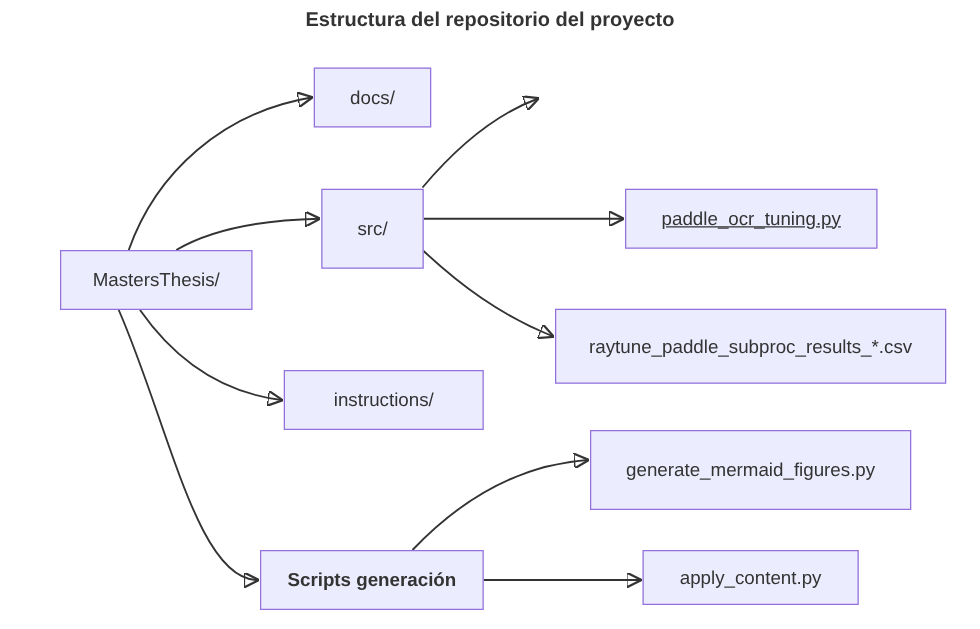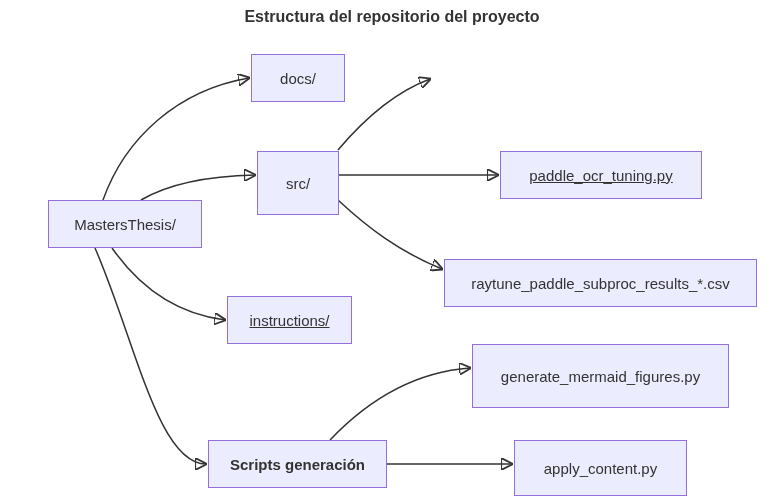--- a/index.html
+++ b/index.html
@@ -22,27 +22,27 @@
     color: #333333;
     font-size: 15px;
     display: flex; align-items: center; justify-content: center;
     white-space: nowrap;
     box-sizing: border-box;
   }
   
   #n-root         { left: 8px;   top: 200px; width: 154px; height: 48px; margin-left: 40px; }
   #n-docs         { left: 251px; top: 54px;  width: 94px;  height: 48px; }
   #n-src          { left: 257px; top: 151px; width: 82px;  height: 64px; }
-  #n-instructions { left: 227px; top: 296px; width: 125px; height: 48px; text-decoration: underline; }
+  #n-instructions { left: 227px; top: 296px; width: 160px; height: 48px; }
   #n-scripts      { left: 208px; top: 440px; width: 179px; height: 48px; font-weight: bold; }
   #n-ipynb        { left: 432px; top: 54px;  width: 336px; height: 48px; }
   #n-tuning       { left: 500px; top: 151px; width: 202px; height: 48px; text-decoration: underline; }
-  #n-csv          { left: 444px; top: 259px; width: 313px; height: 48px; }
+  #n-csv          { left: 444px; top: 247px; width: 313px; height: 60px; }
   #n-genfig       { left: 472px; top: 344px; width: 257px; height: 64px; }
-  #n-apply        { left: 514px; top: 440px; width: 173px; height: 56px; }
+  #n-apply        { left: 514px; top: 440px; width: 173px; height: 44px; }
 </style>
 </head>
 <body>
 
 <div class="canvas">
 
   <div class="title">Estructura del repositorio del proyecto</div>
 
   <svg class="edges" viewBox="0 0 784 503" xmlns="http://www.w3.org/2000/svg">
     <defs>

